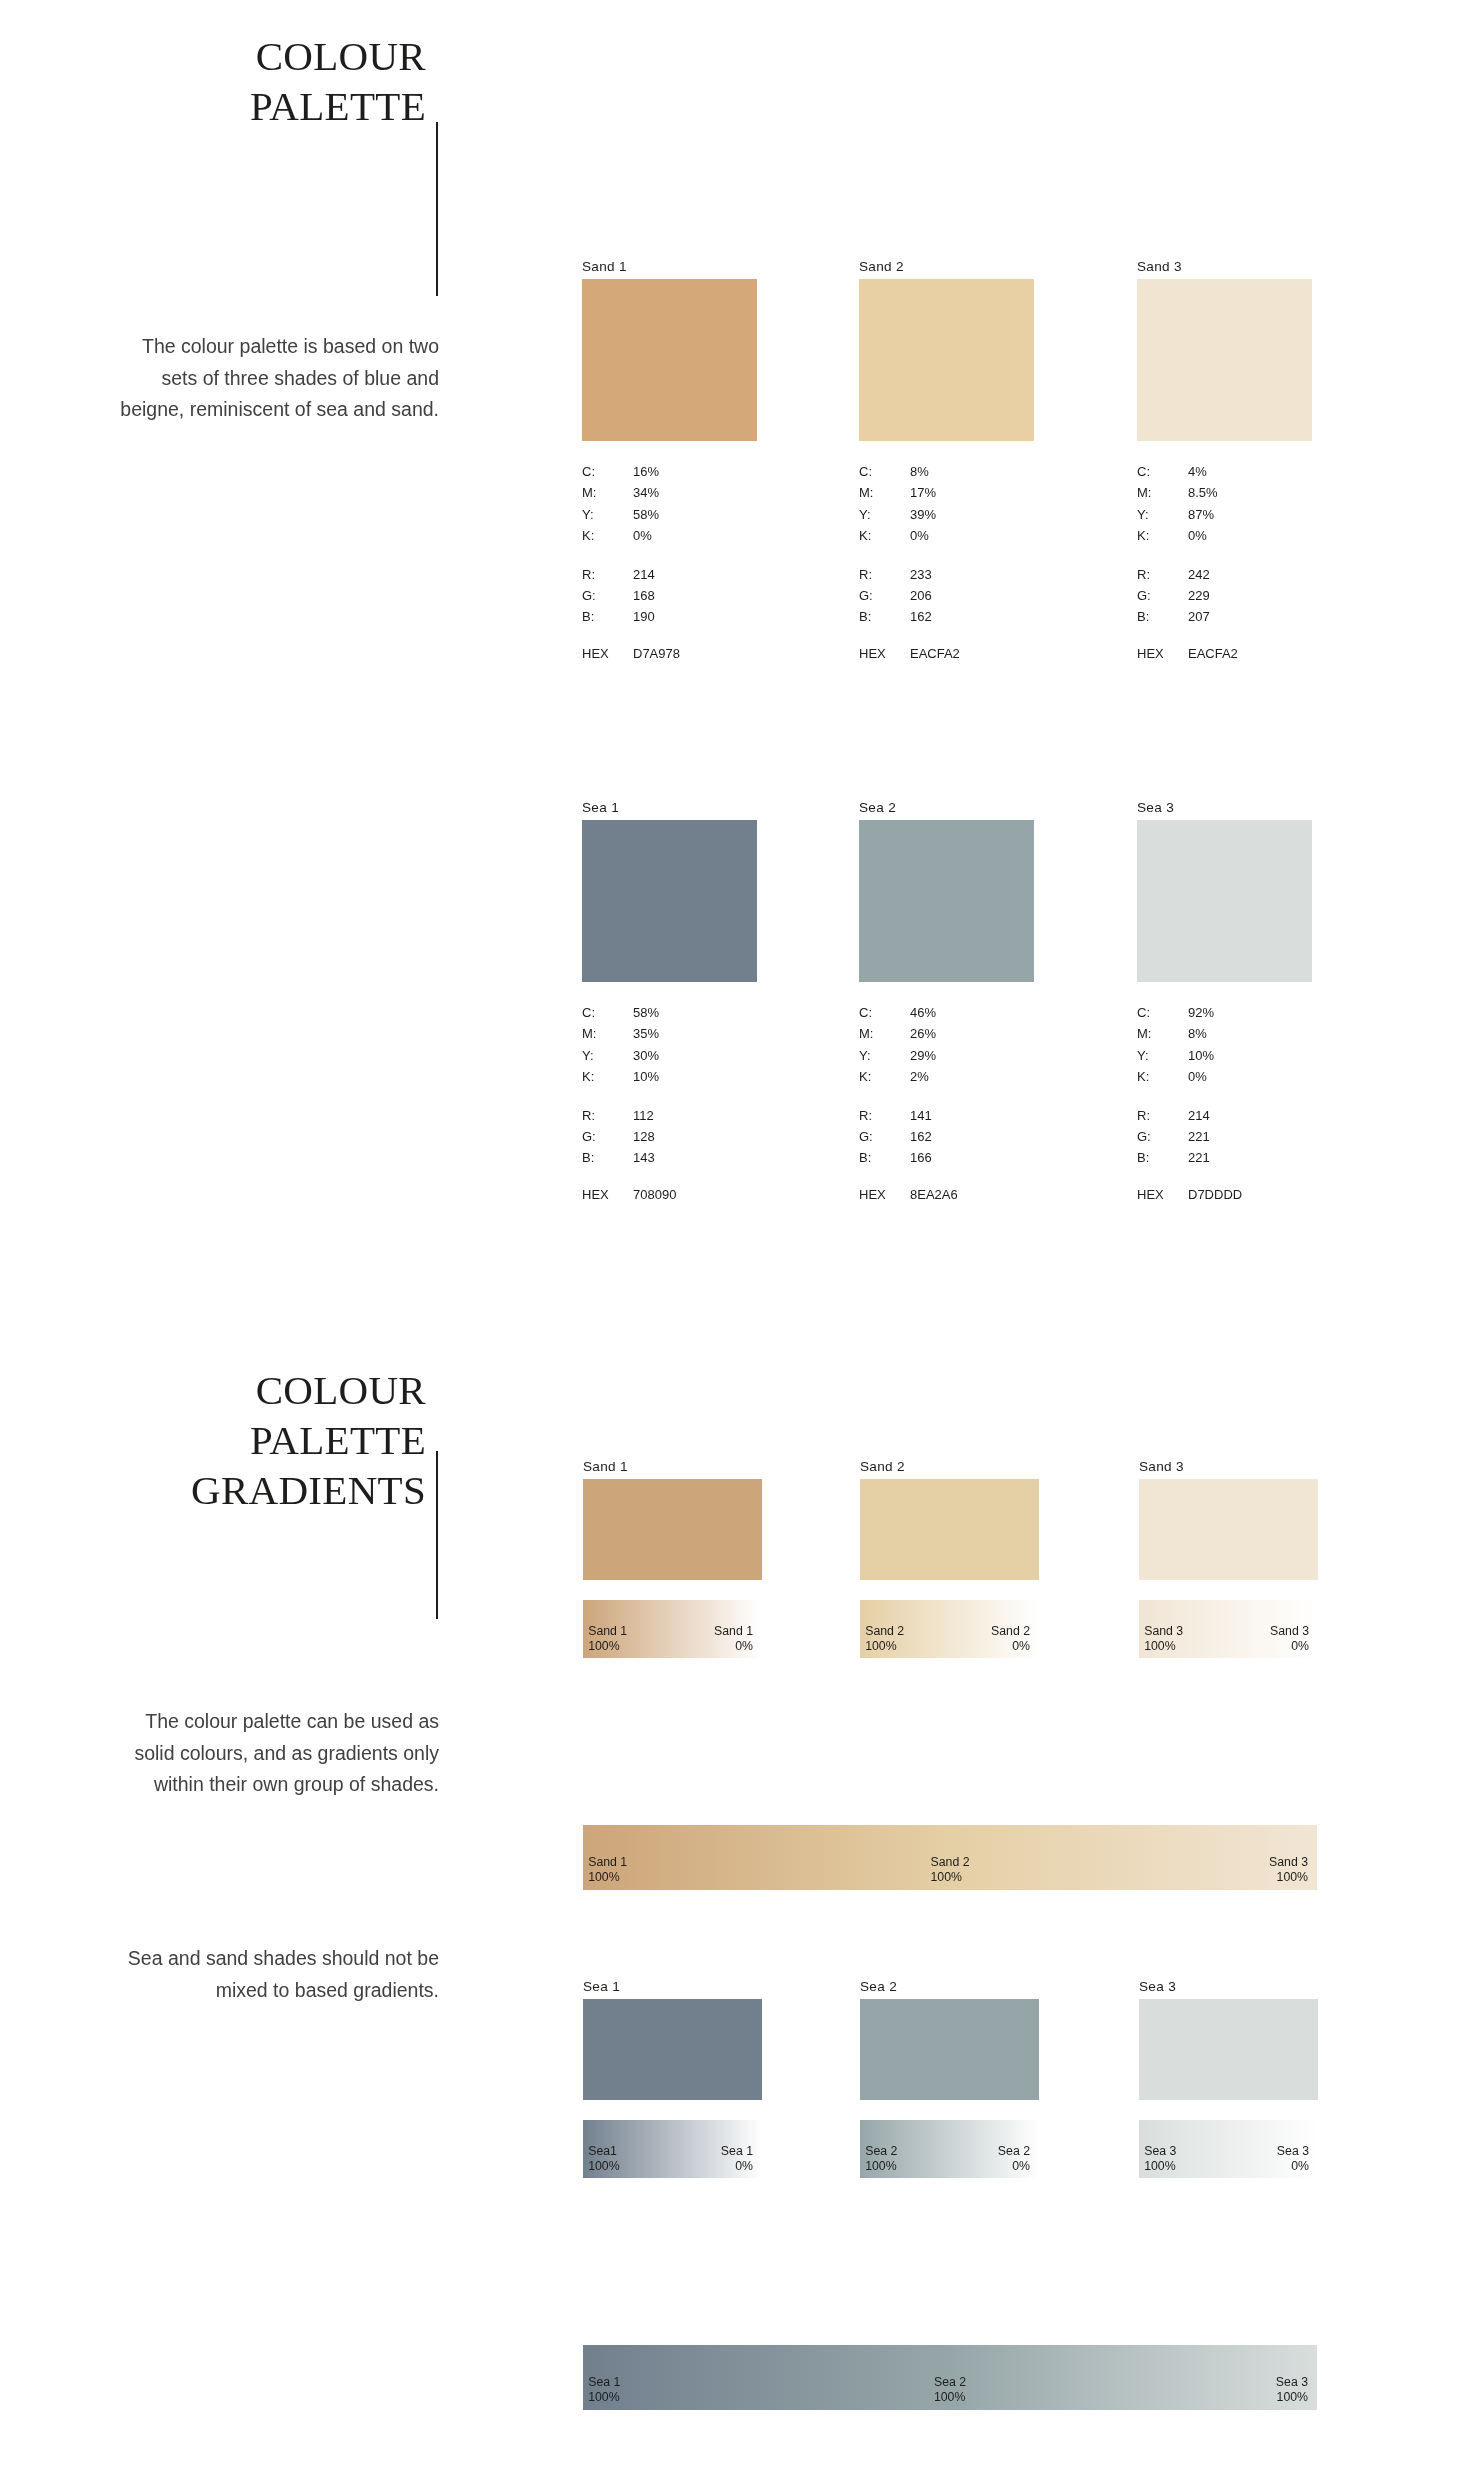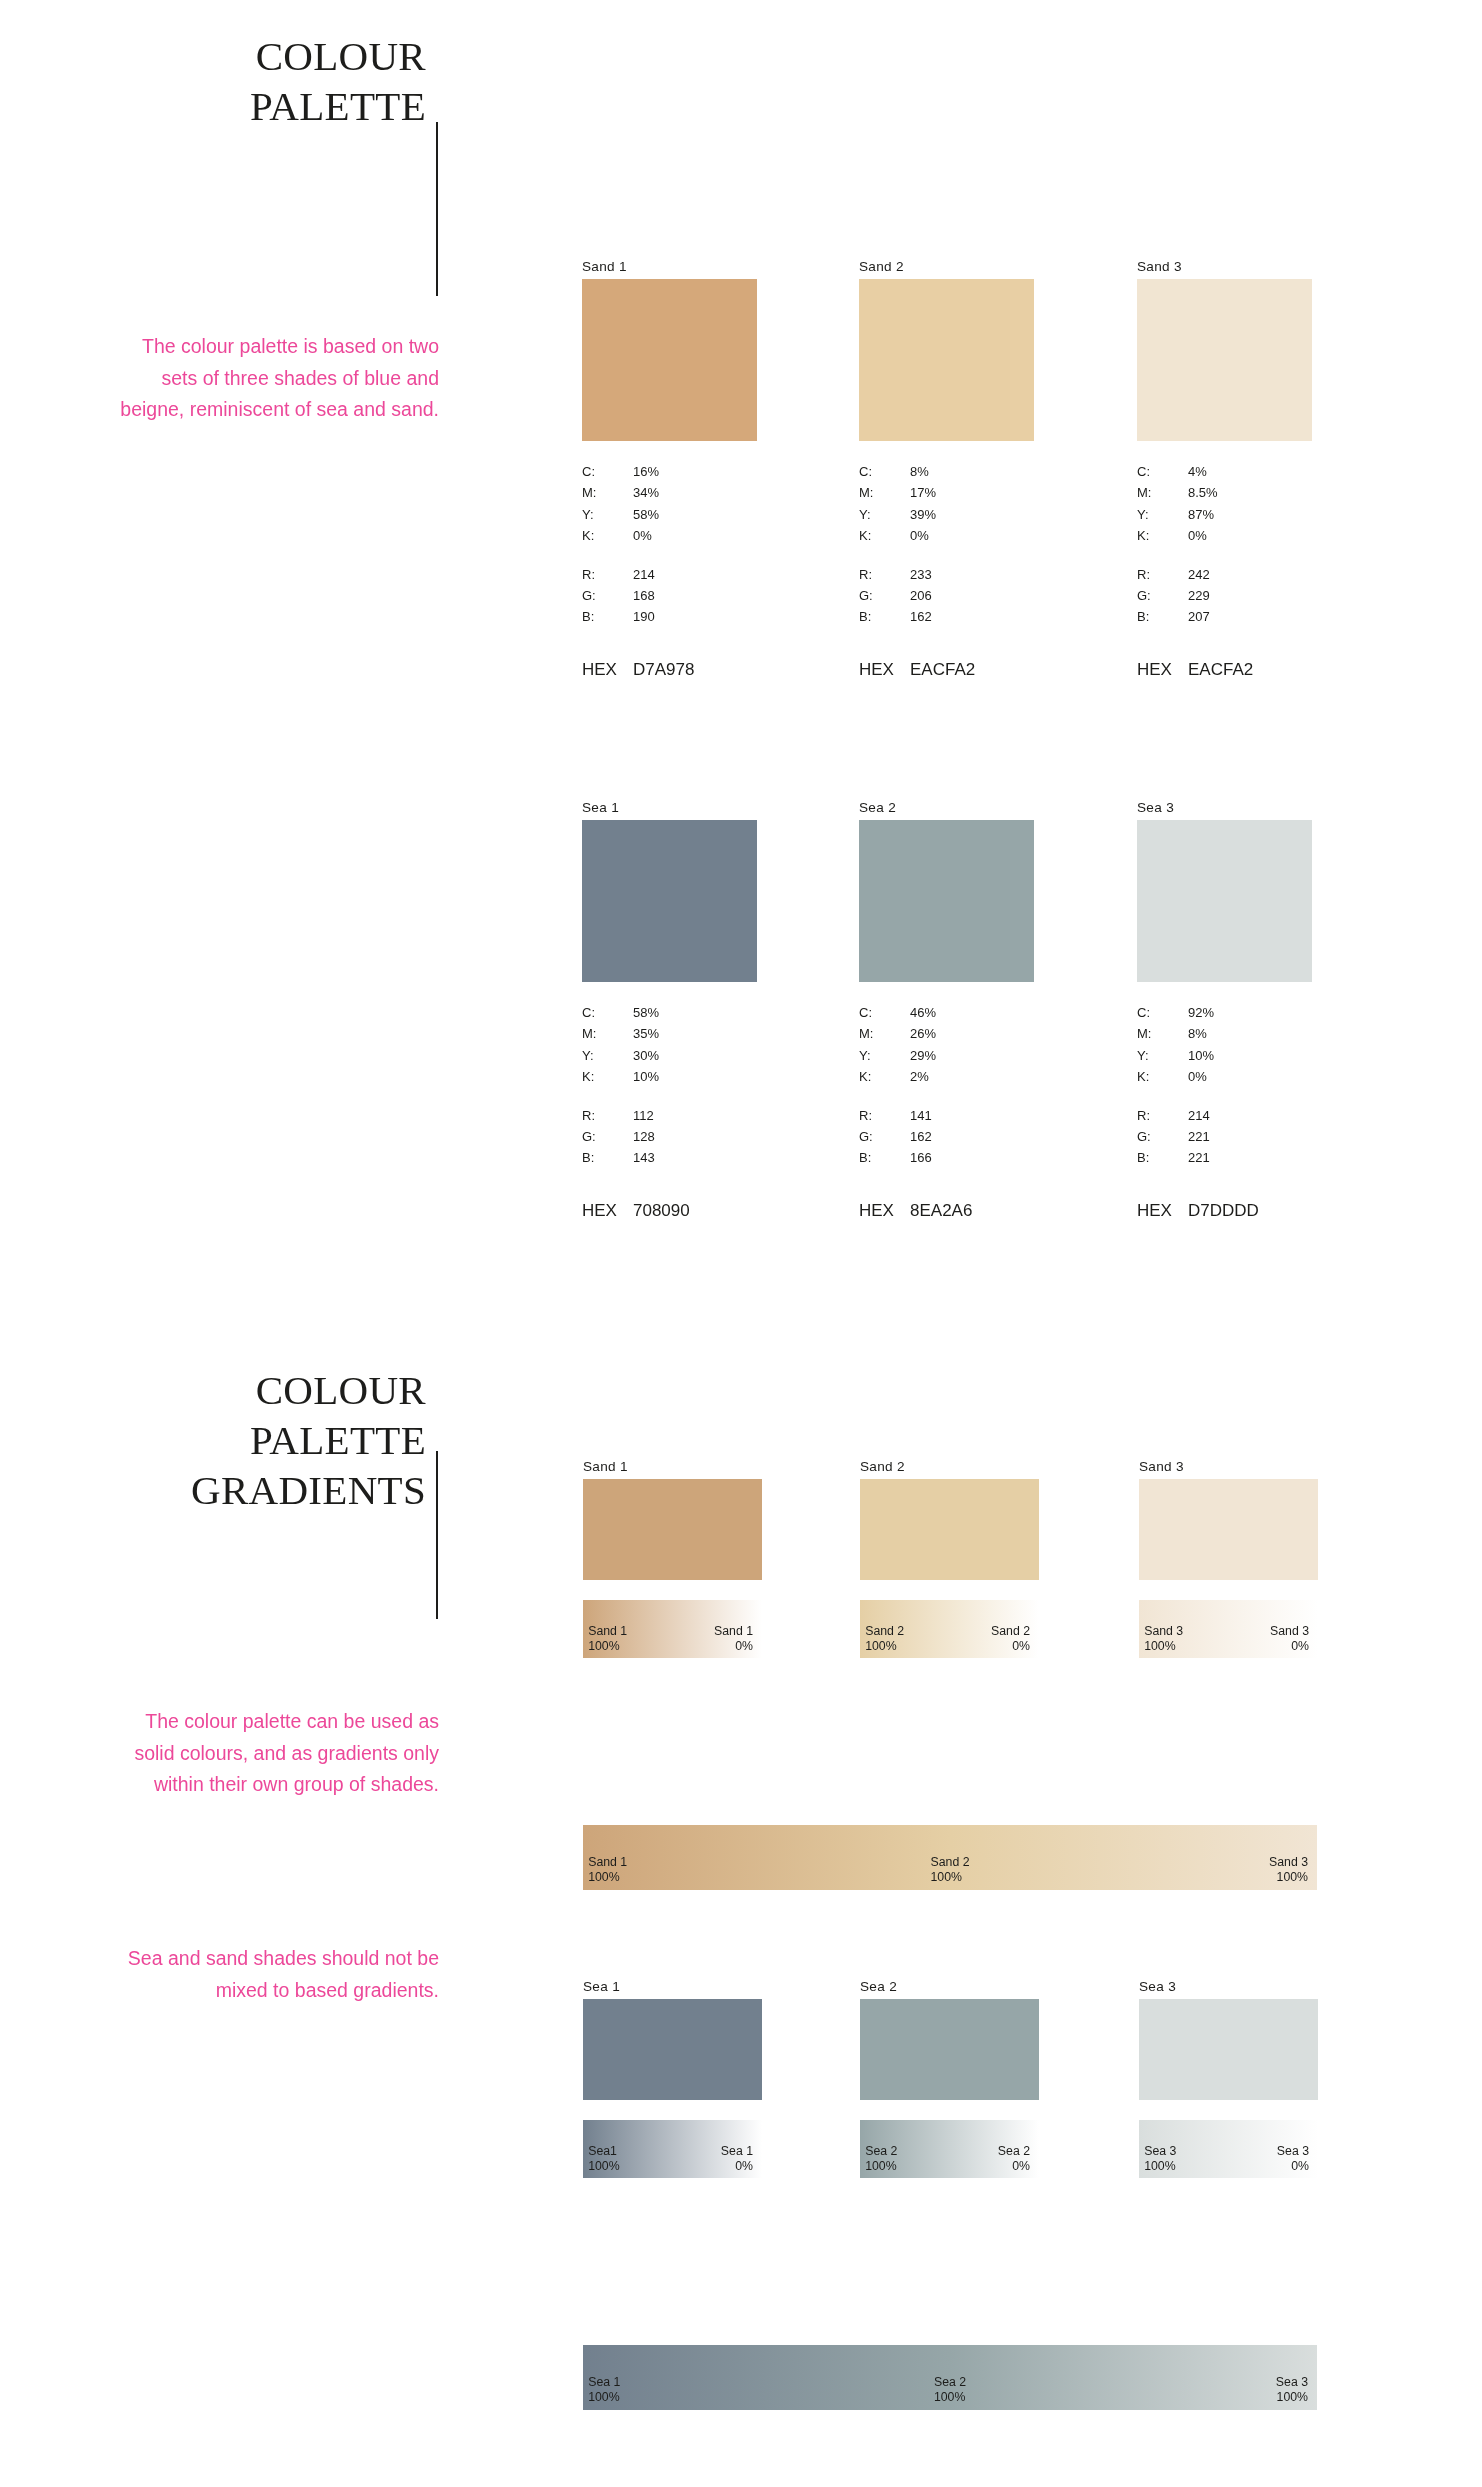--- a/index.html
+++ b/index.html
@@ -35,21 +35,21 @@
     width: 1.9px;
     background: #1d1d1b;
   }
 
   
   .body-copy {
     position: absolute;
     text-align: right;
     font-family: "Liberation Sans", sans-serif;
     font-weight: 300;
-    color: #ec4899;
+    color: #404040;
     line-height: 1.62;
   }
 
   
   .swatch {
     position: absolute;
   }
   .swatch-name {
     font-family: "Liberation Sans", sans-serif;
     font-weight: 300;
@@ -80,25 +80,25 @@
     width: 51px;
     flex: 0 0 51px;
   }
   .spec-val {
     flex: 1 1 auto;
   }
   .spec-gap {
     height: 17.5px;
   }
   .hex-row {
-    margin-top: 32px;
+    margin-top: 18px;
     display: flex;
     font-family: "Liberation Sans", sans-serif;
     font-weight: 300;
-    font-size: 17px;
+    font-size: 13px;
     color: #1d1d1b;
   }
   .hex-key {
     width: 51px;
     flex: 0 0 51px;
   }
 
   
   .grad-col {
     position: absolute;

